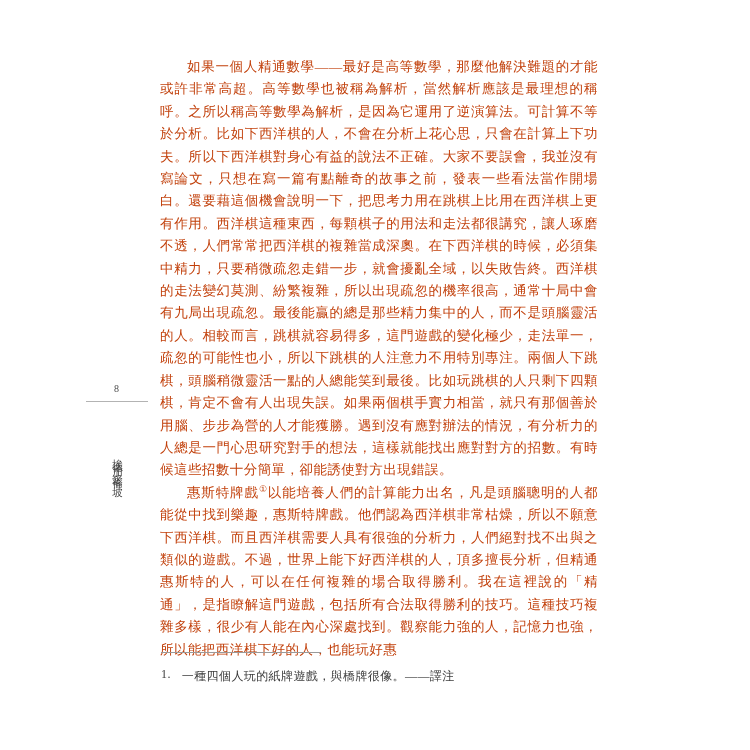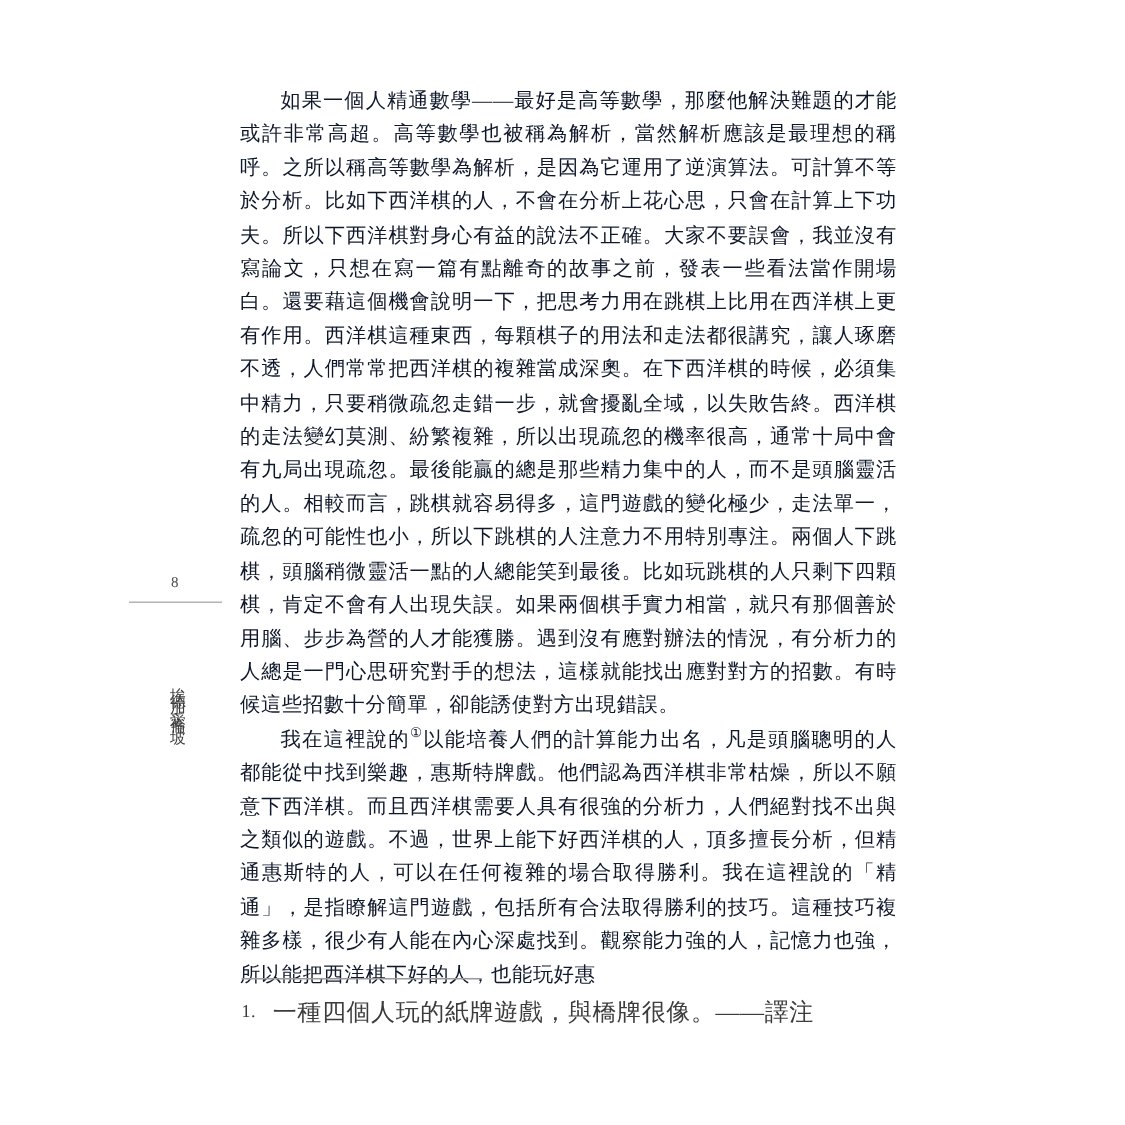--- a/index.html
+++ b/index.html
@@ -38,21 +38,21 @@
     font-size: 10.5px;
     letter-spacing: 4px;
     color: #3d3d3d;
     height: 110px;
   }
   
   .main {
     position: absolute;
     left: 160px; top: 56px;
     width: 438px;
-    color: #0f172a;
+    color: #c2410c;
   }
   .main p {
     font-size: 13.5px;
     line-height: 22.4px;
     text-align: justify;
     text-indent: 2em;
     letter-spacing: 0.45px;
   }
   .fn-ref {
     font-size: 9px;
@@ -76,39 +76,39 @@
     display: flex;
     align-items: flex-start;
   }
   .footnote-num {
     font-size: 12px;
     flex: 0 0 auto;
     margin-right: 11px;
     letter-spacing: 0.4px;
   }
   .footnote-text {
-    font-size: 16px;
+    font-size: 12px;
     letter-spacing: 0.4px;
     line-height: 18px;
   }
 </style>
 </head>
 <body>
 
 <div class="page">
 
   <div class="sidebar">
     <div class="folio">8</div>
     <div class="sidebar-rule"></div>
     <div class="vtitle">埃德加・愛倫・坡</div>
   </div>
 
   <div class="main">
     <p><span>如果一個人精通數學——最好是高等數學，那麼他解決難題的才能或許非常高超。高等數學也被稱為解析，當然解析應該是最理想的稱呼。之所以稱高等數學為解析，是因為它運用了逆演算法。可計算不等於分析。比如下西洋棋的人，不會在分析上花心思，只會在計算上下功夫。所以下西洋棋對身心有益的說法不正確。大家不要誤會，我並沒有寫論文，只想在寫一篇有點離奇的故事之前，發表一些看法當作開場白。還要藉這個機會說明一下，把思考力用在跳棋上比用在西洋棋上更有作用。西洋棋這種東西，每顆棋子的用法和走法都很講究，讓人琢磨不透，人們常常把西洋棋的複雜當成深奧。在下西洋棋的時候，必須集中精力，只要稍微疏忽走錯一步，就會擾亂全域，以失敗告終。西洋棋的走法變幻莫測、紛繁複雜，所以出現疏忽的機率很高，通常十局中會有九局出現疏忽。最後能贏的總是那些精力集中的人，而不是頭腦靈活的人。相較而言，跳棋就容易得多，這門遊戲的變化極少，走法單一，疏忽的可能性也小，所以下跳棋的人注意力不用特別專注。兩個人下跳棋，頭腦稍微靈活一點的人總能笑到最後。比如玩跳棋的人只剩下四顆棋，肯定不會有人出現失誤。如果兩個棋手實力相當，就只有那個善於用腦、步步為營的人才能獲勝。遇到沒有應對辦法的情況，有分析力的人總是一門心思研究對手的想法，這樣就能找出應對對方的招數。有時候這些招數十分簡單，卻能誘使對方出現錯誤。</span></p>
-    <p><span>我在這裡說的</span><sup class="fn-ref">①</sup><span>以能培養人們的計算能力出名，凡是頭腦聰明的人都能從中找到樂趣，惠斯特牌戲。他們認為西洋棋非常枯燥，所以不願意下西洋棋。而且西洋棋需要人具有很強的分析力，人們絕對找不出與之類似的遊戲。不過，世界上能下好西洋棋的人，頂多擅長分析，但精通惠斯特的人，可以在任何複雜的場合取得勝利。我在這裡說的「精通」，是指瞭解這門遊戲，包括所有合法取得勝利的技巧。這種技巧複雜多樣，很少有人能在內心深處找到。觀察能力強的人，記憶力也強，所以能把西洋棋下好的人，也能玩好惠</span></p>
+    <p><span>惠斯特牌戲</span><sup class="fn-ref">①</sup><span>以能培養人們的計算能力出名，凡是頭腦聰明的人都能從中找到樂趣，惠斯特牌戲。他們認為西洋棋非常枯燥，所以不願意下西洋棋。而且西洋棋需要人具有很強的分析力，人們絕對找不出與之類似的遊戲。不過，世界上能下好西洋棋的人，頂多擅長分析，但精通惠斯特的人，可以在任何複雜的場合取得勝利。我在這裡說的「精通」，是指瞭解這門遊戲，包括所有合法取得勝利的技巧。這種技巧複雜多樣，很少有人能在內心深處找到。觀察能力強的人，記憶力也強，所以能把西洋棋下好的人，也能玩好惠</span></p>
   </div>
 
   <div class="footnote-block">
     <div class="footnote-rule"></div>
     <div class="footnote-line">
       <span class="footnote-num">1.</span>
       <span class="footnote-text">一種四個人玩的紙牌遊戲，與橋牌很像。——譯注</span>
     </div>
   </div>
 

